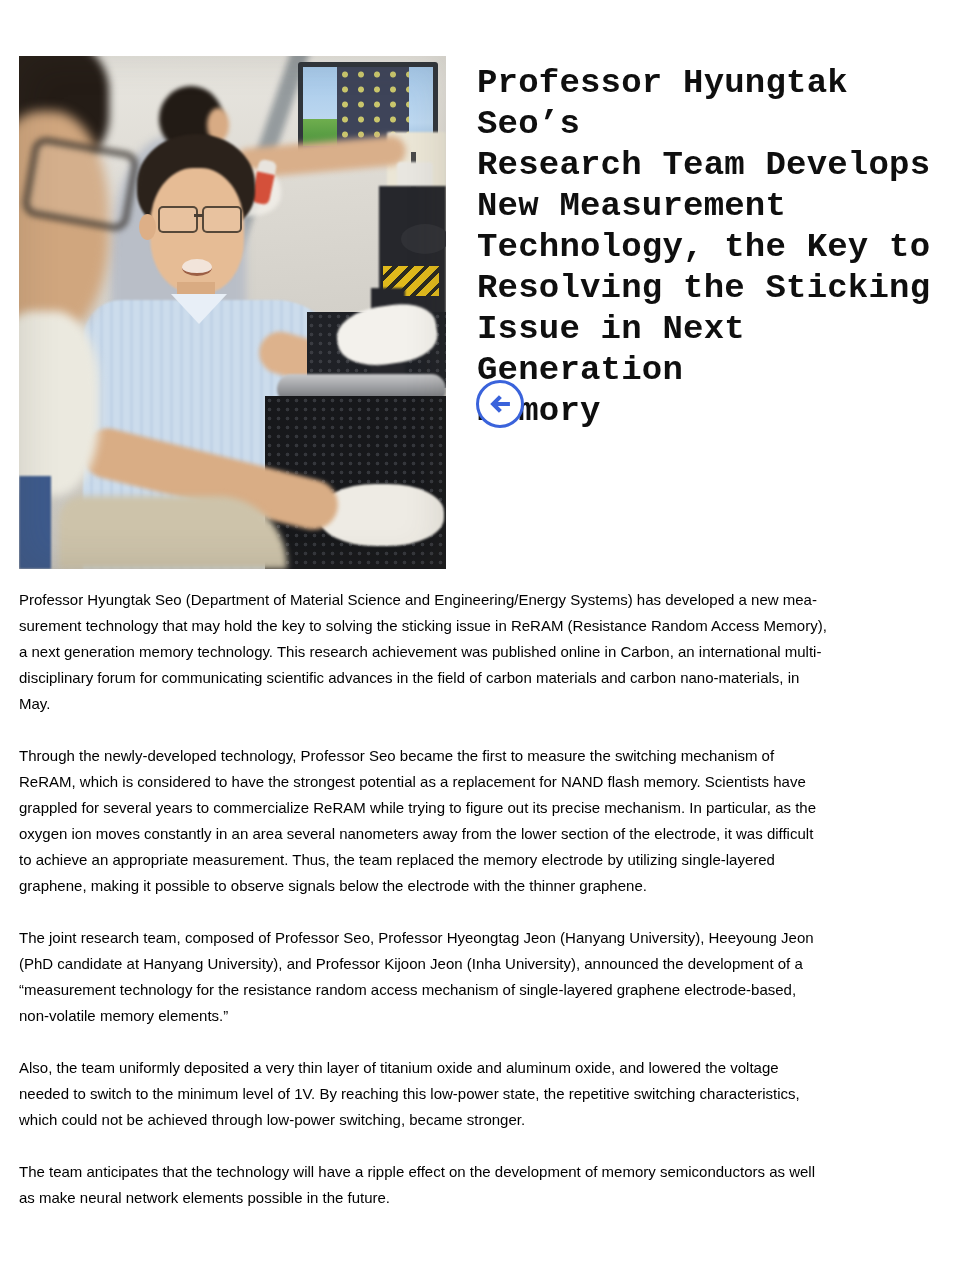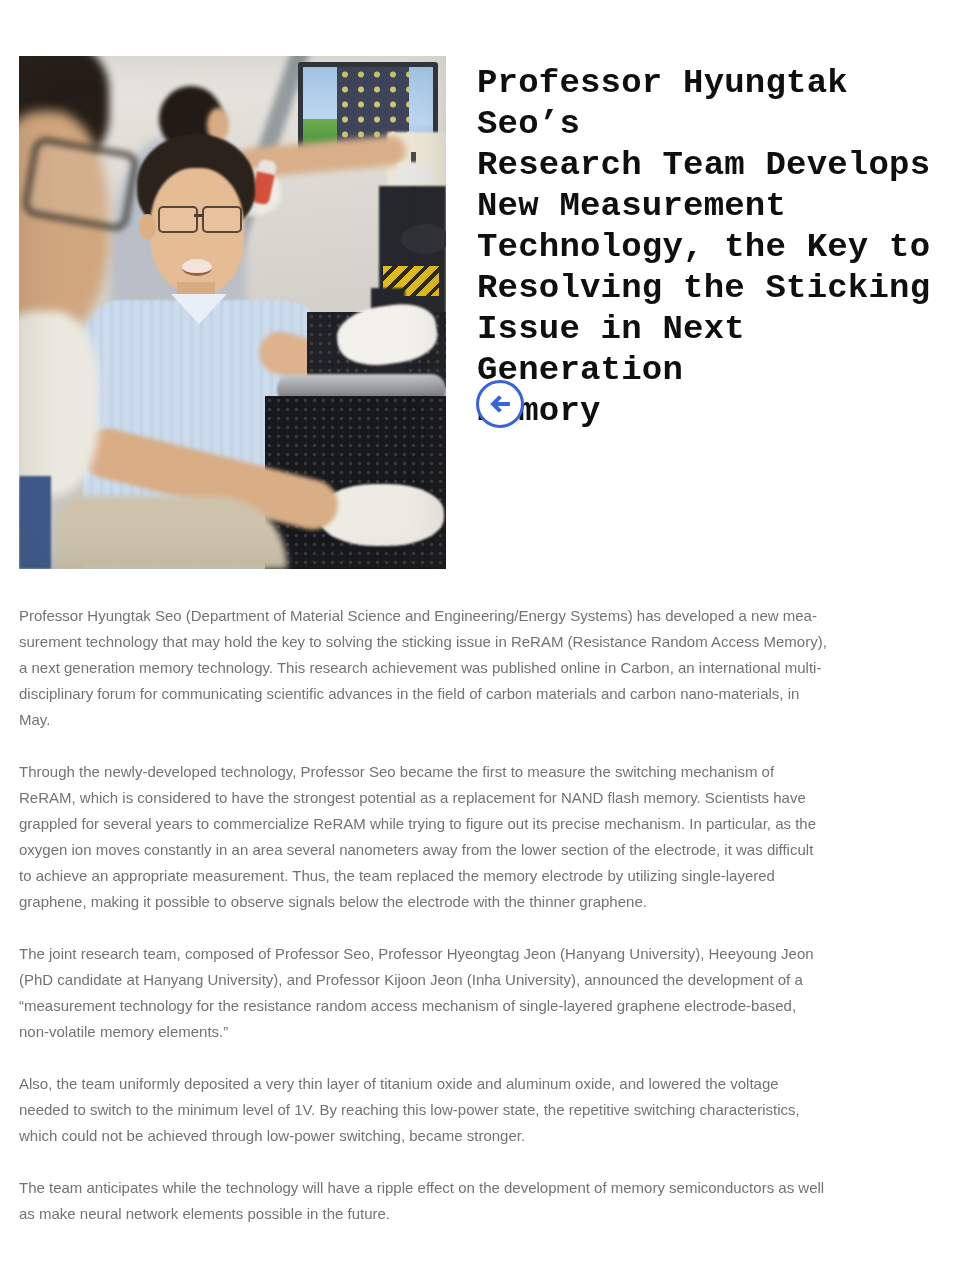--- a/index.html
+++ b/index.html
@@ -69,21 +69,21 @@
          font-size:34px;line-height:41px;color:#0f0f0f;white-space:pre-line;letter-spacing:.2px;}
 
   
   .back-btn{position:absolute;left:476px;top:380px;width:48px;height:48px;border-radius:50%;
             border:3.5px solid #3a63db;box-sizing:border-box;display:flex;align-items:center;justify-content:center;
             cursor:pointer;background:#ffffff;}
   .back-btn svg{display:block;}
 
   
   .body-col{position:absolute;left:19px;top:587px;width:926px;}
-  .para{margin:16px 0 26px 0;font-size:15px;line-height:26px;color:#737373;white-space:pre-line;letter-spacing:0;}
+  .para{margin:0 0 26px 0;font-size:15px;line-height:26px;color:#000000;white-space:pre-line;letter-spacing:0;}
 </style>
 </head>
 <body>
 
 <div class="page">
 
   <div class="photo" title="Professor Hyungtak Seo, smiling in glasses and a light blue shirt, works with white gloves at black measurement equipment in a lab; a colleague in a gray shirt adjusts instruments beside a monitor showing a microscopy image">
     <div class="ph-beam"></div>
     <div class="ph-monitor">
       <div class="ph-screen">
@@ -157,17 +157,17 @@
 oxygen ion moves constantly in an area several nanometers away from the lower section of the electrode, it was difficult
 to achieve an appropriate measurement. Thus, the team replaced the memory electrode by utilizing single-layered
 graphene, making it possible to observe signals below the electrode with the thinner graphene.</p>
     <p class="para">The joint research team, composed of Professor Seo, Professor Hyeongtag Jeon (Hanyang University), Heeyoung Jeon
 (PhD candidate at Hanyang University), and Professor Kijoon Jeon (Inha University), announced the development of a
 “measurement technology for the resistance random access mechanism of single-layered graphene electrode-based,
 non-volatile memory elements.”</p>
     <p class="para">Also, the team uniformly deposited a very thin layer of titanium oxide and aluminum oxide, and lowered the voltage
 needed to switch to the minimum level of 1V. By reaching this low-power state, the repetitive switching characteristics,
 which could not be achieved through low-power switching, became stronger.</p>
-    <p class="para">The team anticipates while the technology will have a ripple effect on the development of memory semiconductors as well
+    <p class="para">The team anticipates that the technology will have a ripple effect on the development of memory semiconductors as well
 as make neural network elements possible in the future.</p>
   </div>
 
 </div>
 
 </body></html>

